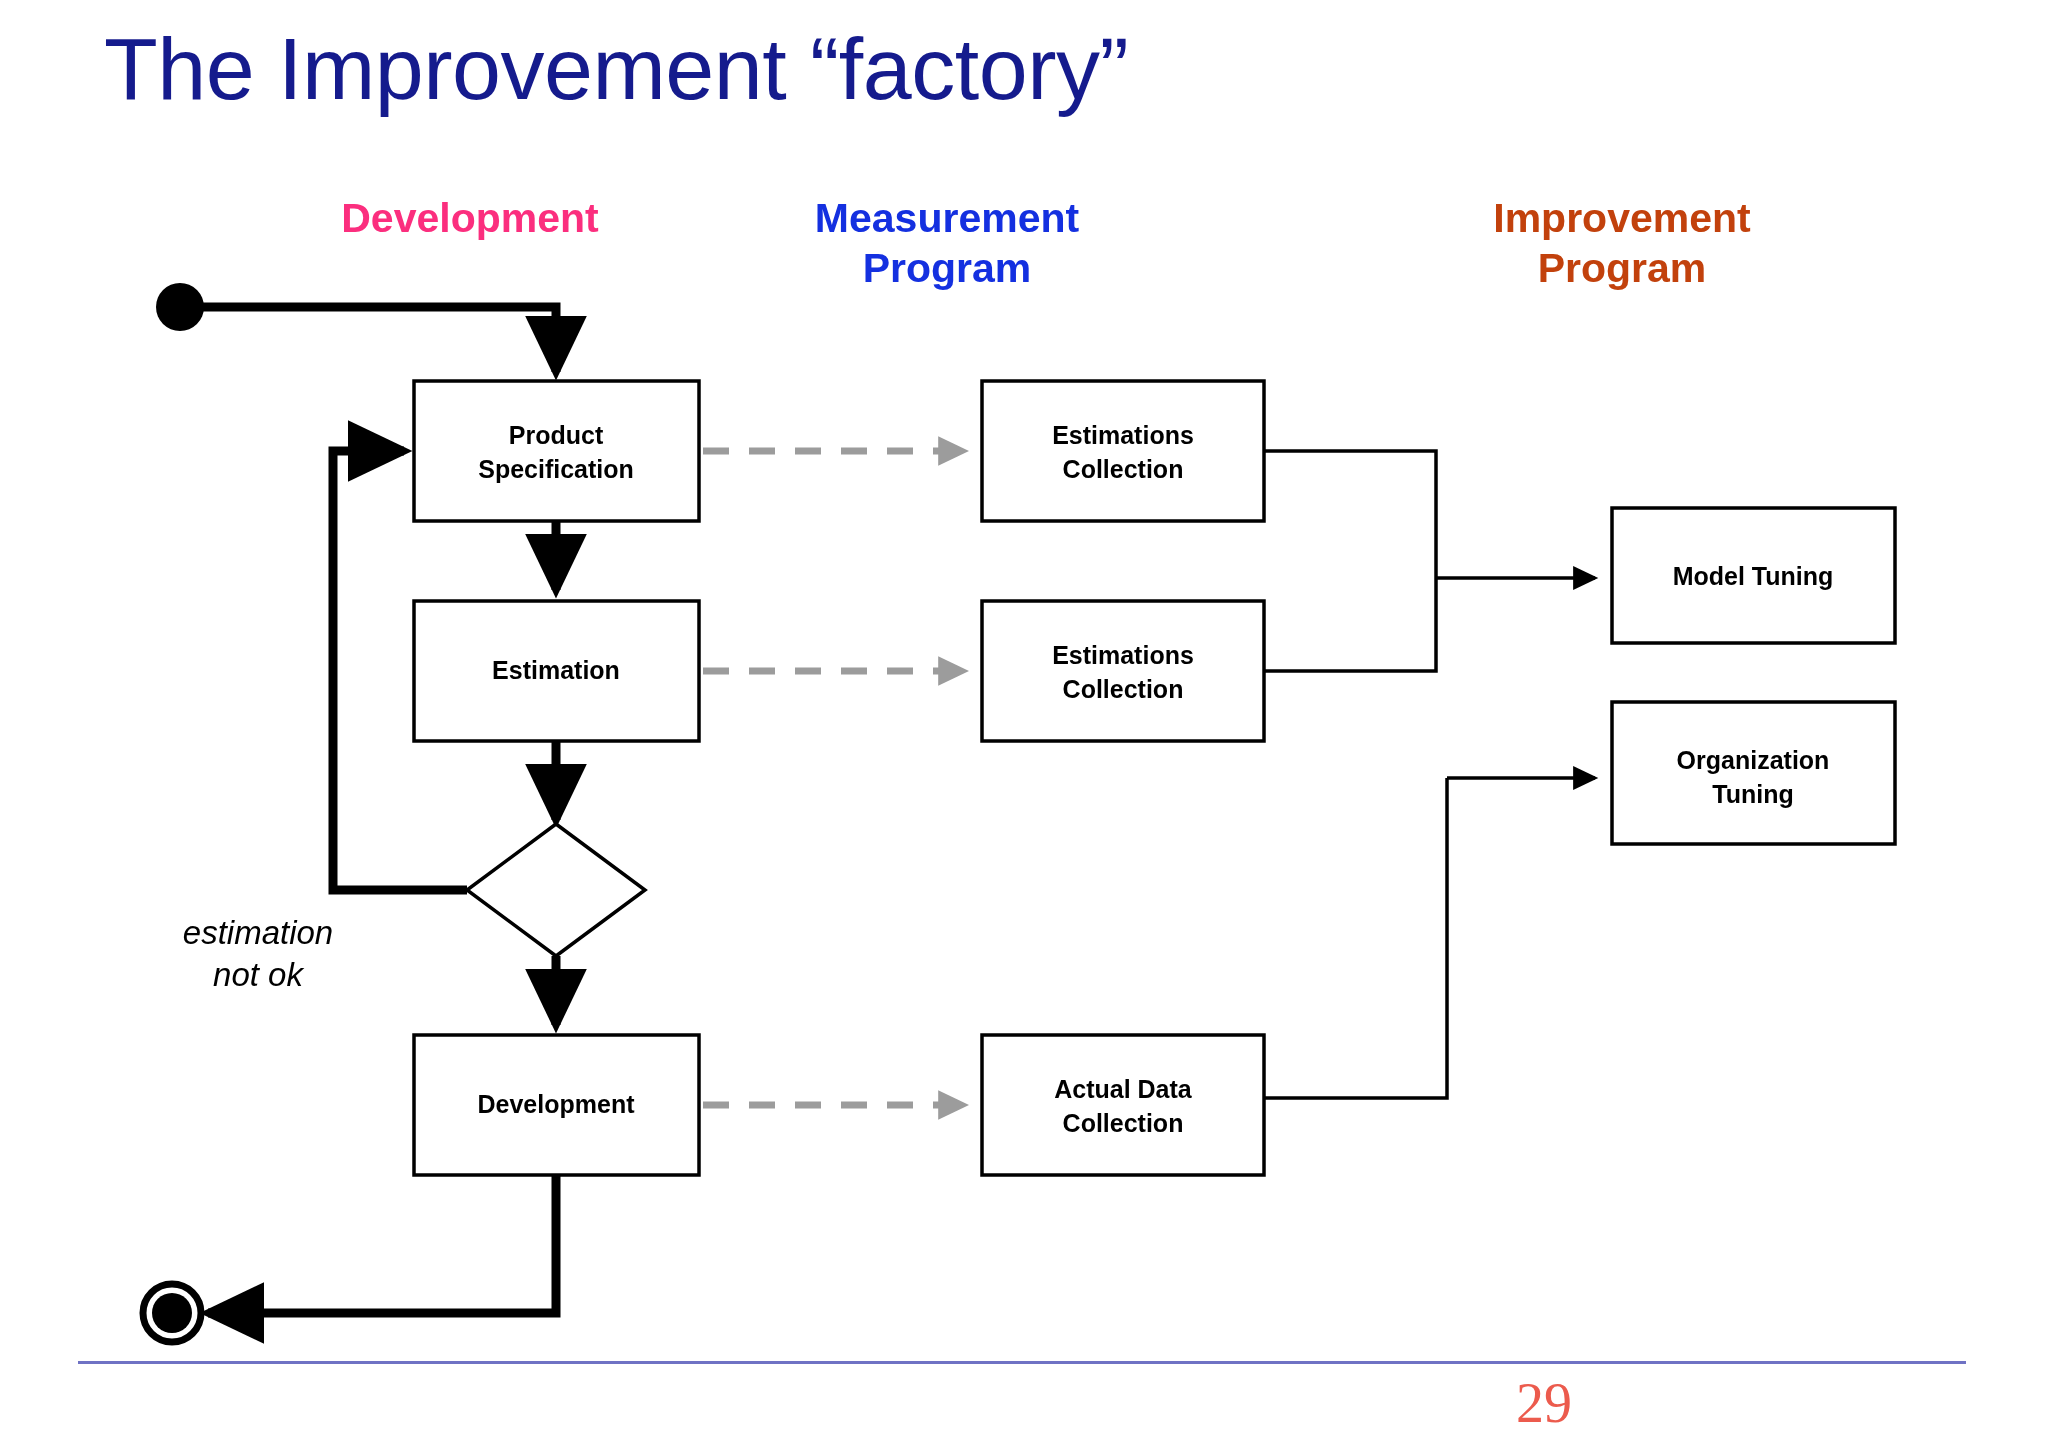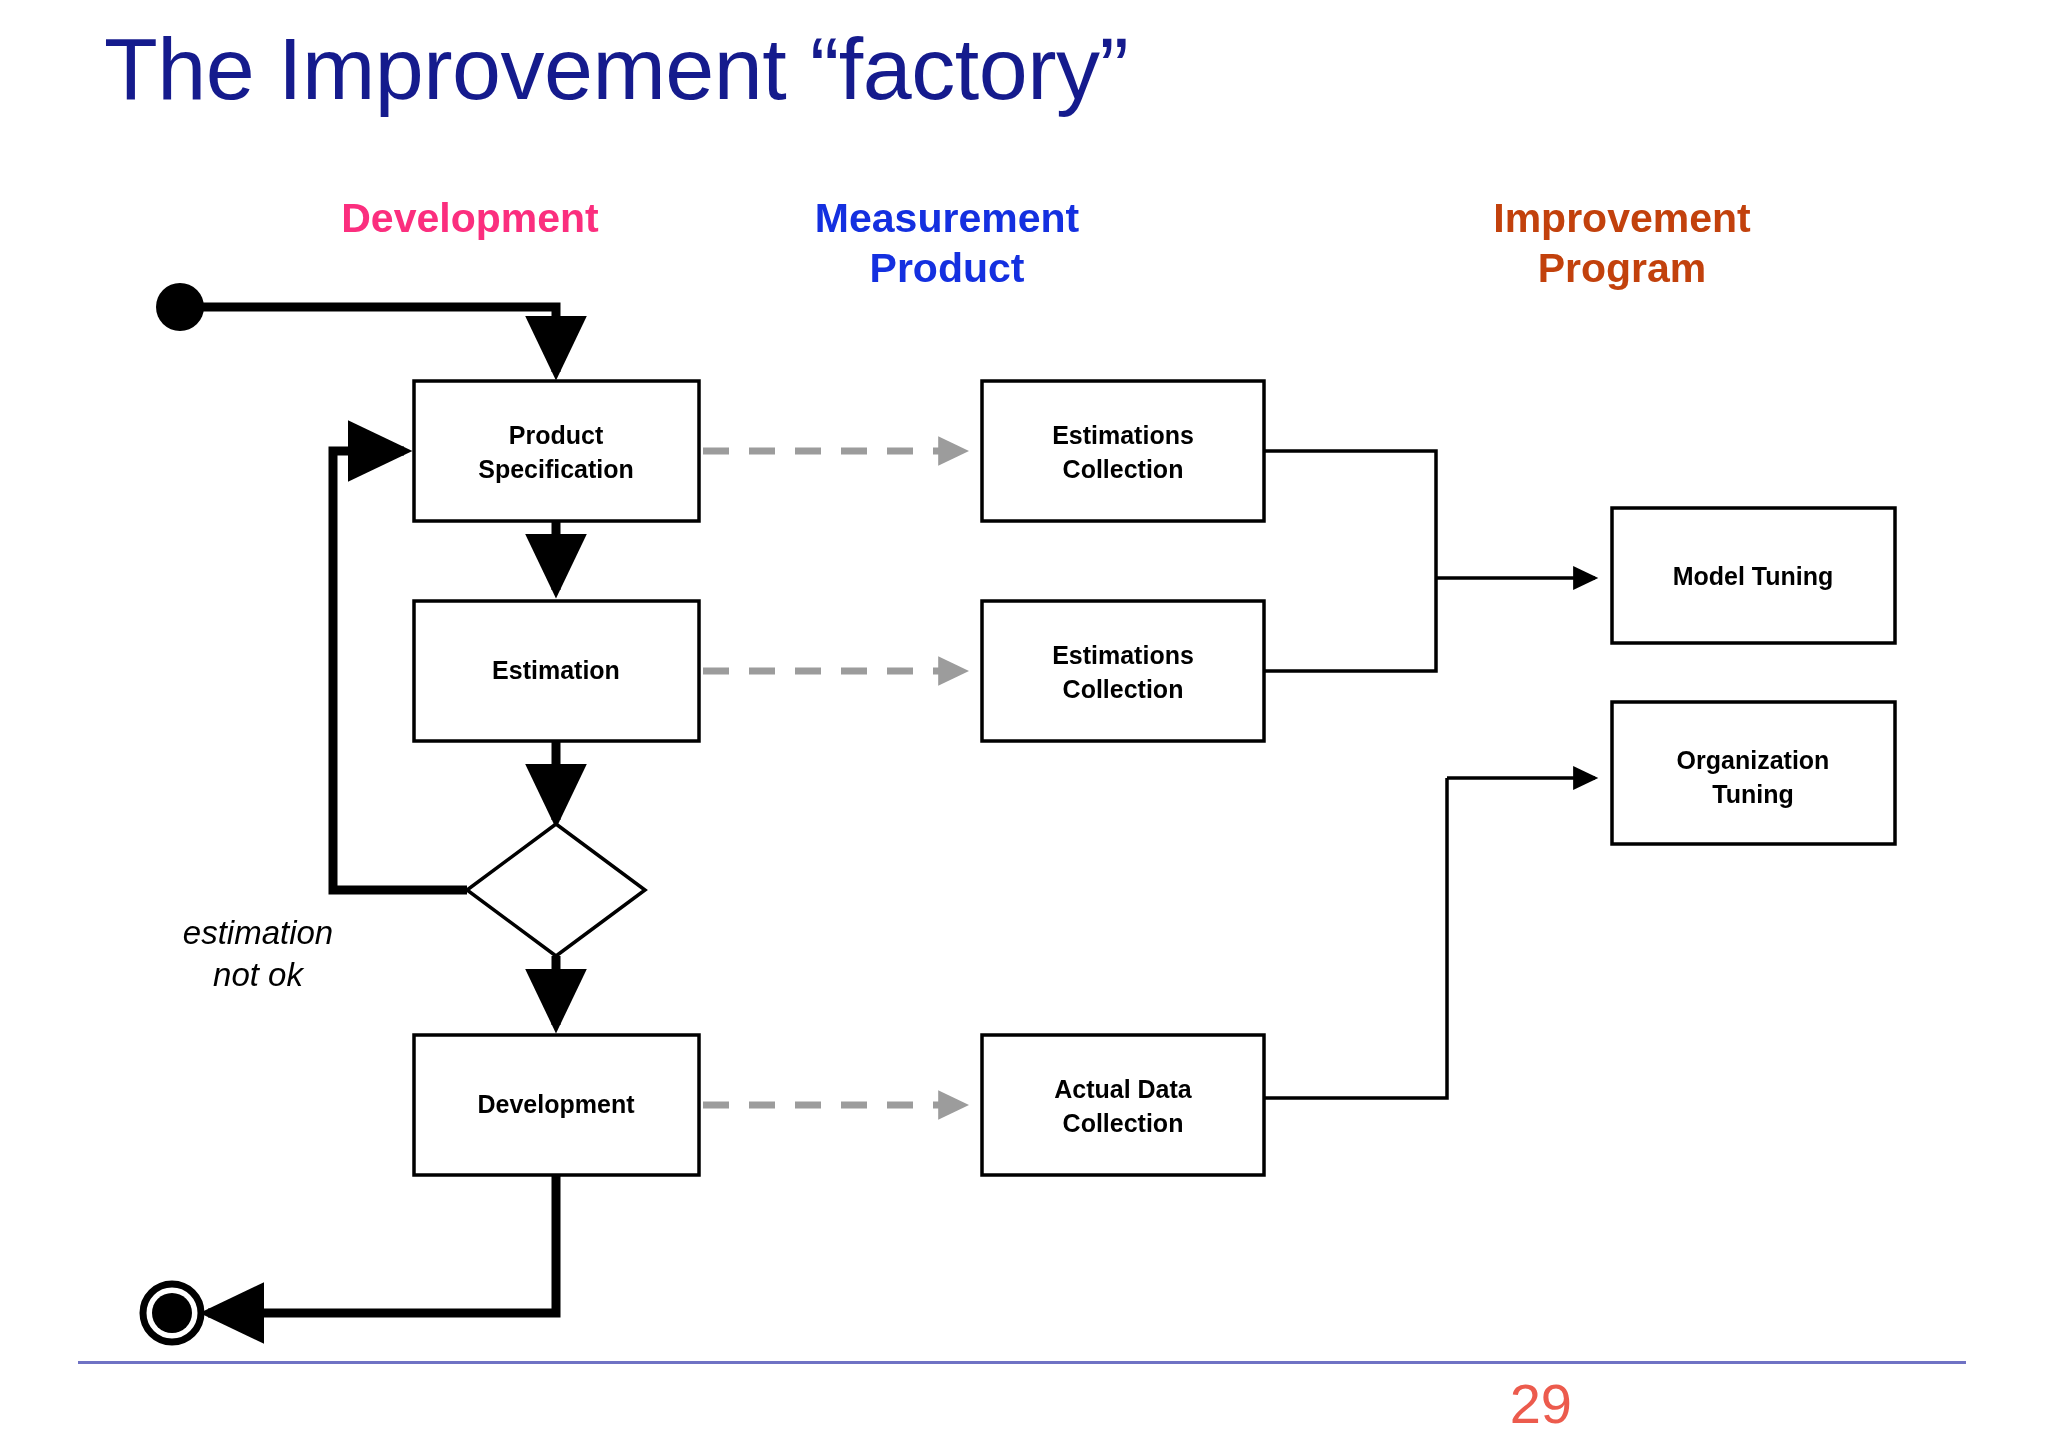--- a/index.html
+++ b/index.html
@@ -101,35 +101,35 @@
     left: 78px;
     top: 1361px;
     width: 1888px;
     height: 3px;
     background: #6F72C4;
   }
   #page-number {
     position: absolute;
     right: 48px;
     top: 1371px;
-    font-family: Liberation Sans, sans-serif;
+    font-family: Liberation Serif, serif;
     font-size: 56px;
     color: #EC5B4D;
   }
 </style>
 </head>
 <body>
 
 <div id="slide">
 
   <div id="slide-title">The Improvement “factory”</div>
 
   <div class="col-header" id="hdr-development">Development</div>
   <div class="col-header" id="hdr-measurement">Measurement
-Product</div>
+Program</div>
   <div class="col-header" id="hdr-improvement">Improvement
 Program</div>
 
   <svg id="diagram" viewBox="0 0 2048 1447" xmlns="http://www.w3.org/2000/svg">
     <defs>
       <marker id="arrow-black" viewBox="0 0 12 12" refX="10" refY="6" markerWidth="7.5" markerHeight="7.5" orient="auto-start-reverse">
         <path d="M 0 0.5 L 11.5 6 L 0 11.5 z" fill="#000000"></path>
       </marker>
       <marker id="arrow-gray" viewBox="0 0 12 12" refX="10" refY="6" markerWidth="4.6" markerHeight="4.6" orient="auto-start-reverse">
         <path d="M 0 0.5 L 11.5 6 L 0 11.5 z" fill="#9C9C9C"></path>

